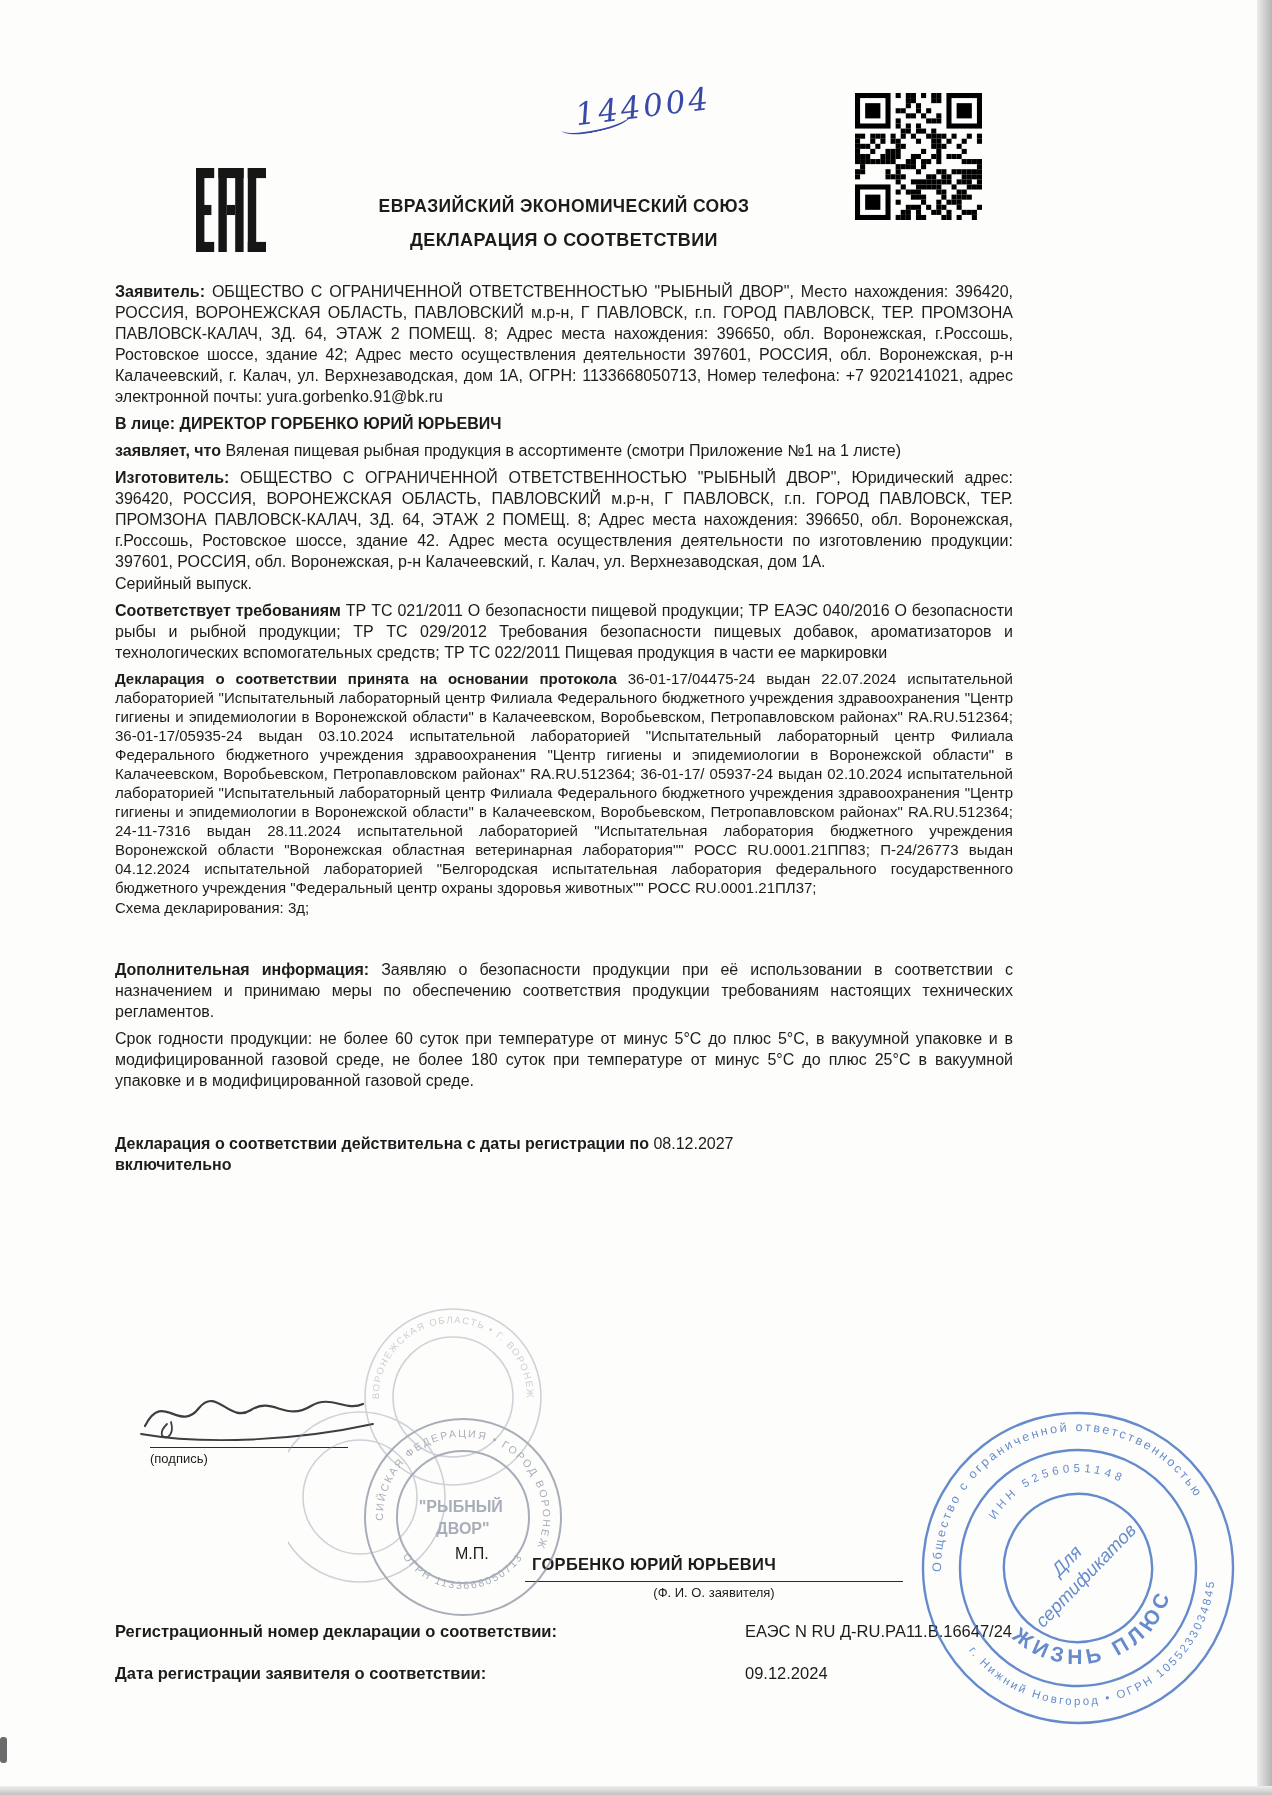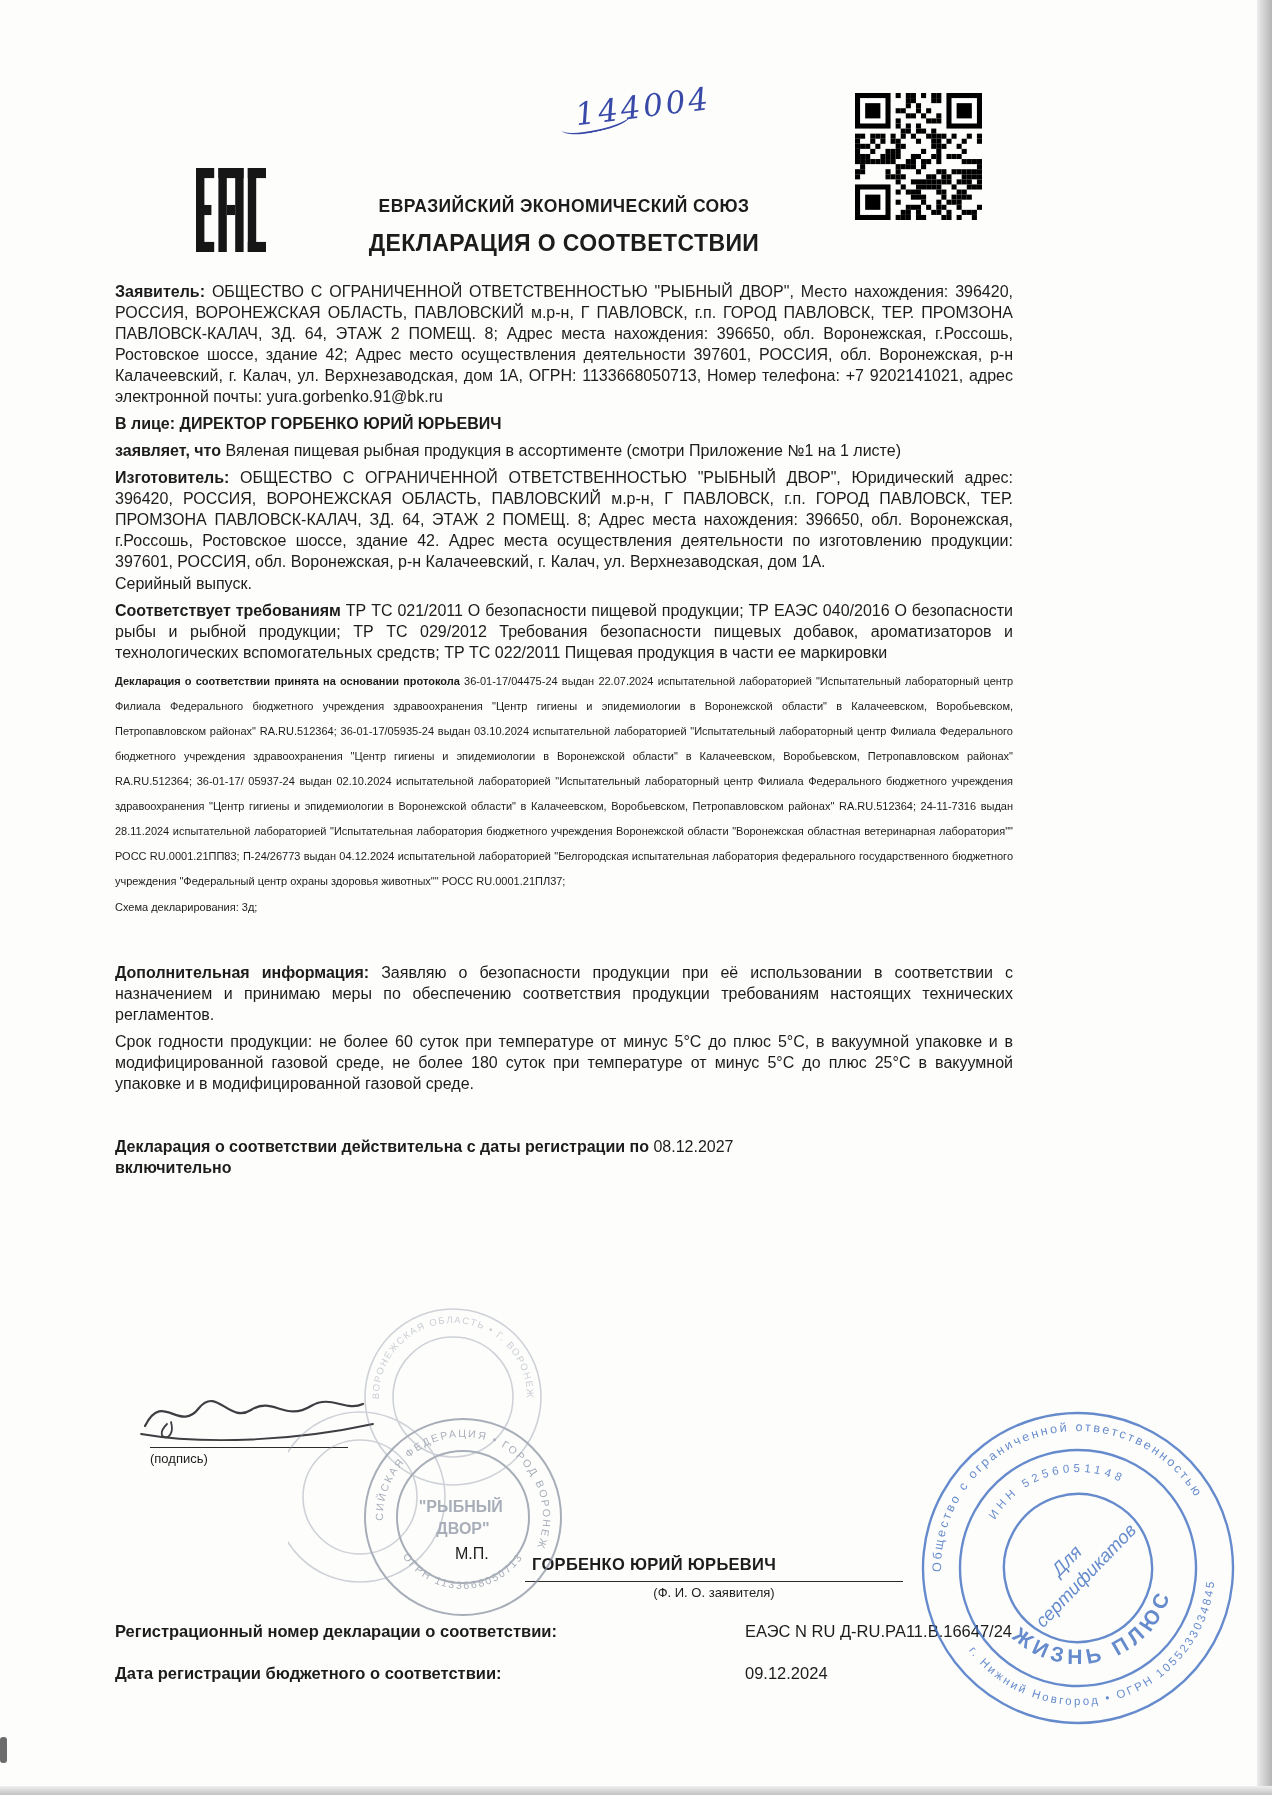--- a/index.html
+++ b/index.html
@@ -19,28 +19,28 @@
 
   .handwriting{
     position:absolute;left:575px;top:88px;font-size:31px;font-style:italic;
     color:#3849a8;transform:rotate(-7deg);letter-spacing:3px;font-family:"DejaVu Serif",serif;
   }
   .handwriting::after{content:"";position:absolute;left:-16px;bottom:-2px;width:70px;height:16px;
     border-bottom:2px solid #3849a8;border-radius:50%;transform:rotate(-5deg);}
 
   .title-wrap{position:absolute;left:115px;top:196px;width:898px;text-align:center;}
   .title1{font-size:17.5px;font-weight:bold;letter-spacing:.4px;}
-  .title2{font-size:23px;font-weight:bold;margin-top:13px;letter-spacing:.4px;}
+  .title2{font-size:18px;font-weight:bold;margin-top:13px;letter-spacing:.4px;}
 
   .body-text{position:absolute;left:115px;top:281px;width:898px;font-size:16px;line-height:21px;text-align:justify;}
   .para{margin:6px 0 0 0;}
   .body-text .para:first-child{margin-top:0;}
   .para.tight{margin-top:1px;}
   .para.gap-lg{margin-top:42px;}
-  .para.small{font-size:11px;line-height:25px;}
+  .para.small{font-size:15px;line-height:19px;}
   .b{font-weight:bold;}
 
   .sig-draw{position:absolute;left:135px;top:1378px;}
   .sig-line{position:absolute;left:150px;top:1447px;width:198px;border-top:1.6px solid #2b2b2b;}
   .sig-caption{position:absolute;left:150px;top:1451px;width:198px;text-align:left;font-size:13px;}
   .mp{position:absolute;left:455px;top:1545px;font-weight:normal;font-size:16px;}
   .fio{position:absolute;left:532px;top:1555px;font-weight:bold;font-size:16.5px;letter-spacing:.3px;}
   .fio-line{position:absolute;left:525px;top:1581px;width:378px;border-top:1.6px solid #2b2b2b;}
   .fio-caption{position:absolute;left:525px;top:1585px;width:378px;text-align:center;font-size:13px;}
 
@@ -331,21 +331,21 @@
   </svg>
   <div class="sig-line"></div>
   <div class="sig-caption">(подпись)</div>
   <div class="mp">М.П.</div>
   <div class="fio">ГОРБЕНКО ЮРИЙ ЮРЬЕВИЧ</div>
   <div class="fio-line"></div>
   <div class="fio-caption">(Ф. И. О. заявителя)</div>
 
   <div class="reg-label r1">Регистрационный номер декларации о соответствии:</div>
   <div class="reg-value r1">ЕАЭС N RU Д-RU.РА11.В.16647/24</div>
-  <div class="reg-label r2">Дата регистрации бюджетного о соответствии:</div>
+  <div class="reg-label r2">Дата регистрации заявителя о соответствии:</div>
   <div class="reg-value r2">09.12.2024</div>
 
   <svg class="company-stamp stamp-text" width="330" height="370" viewBox="0 0 330 370" aria-hidden="true">
     <defs>
       <path id="cmp-top" d="M 95,235 a 80,80 0 1 1 160,0 a 80,80 0 1 1 -160,0"></path>
       <path id="cmp-bot" d="M 103,235 a 72,72 0 1 0 144,0 a 72,72 0 1 0 -144,0"></path>
       <path id="cmp-faint" d="M 91,115 a 74,74 0 1 1 148,0 a 74,74 0 1 1 -148,0"></path>
     </defs>
     <g fill="none" stroke-width="2" stroke="#87909f">
       <circle cx="175" cy="235" r="98"></circle>

